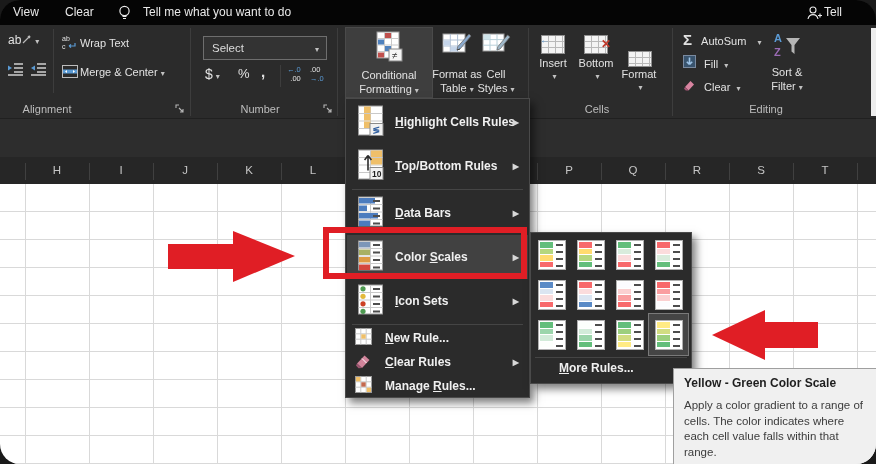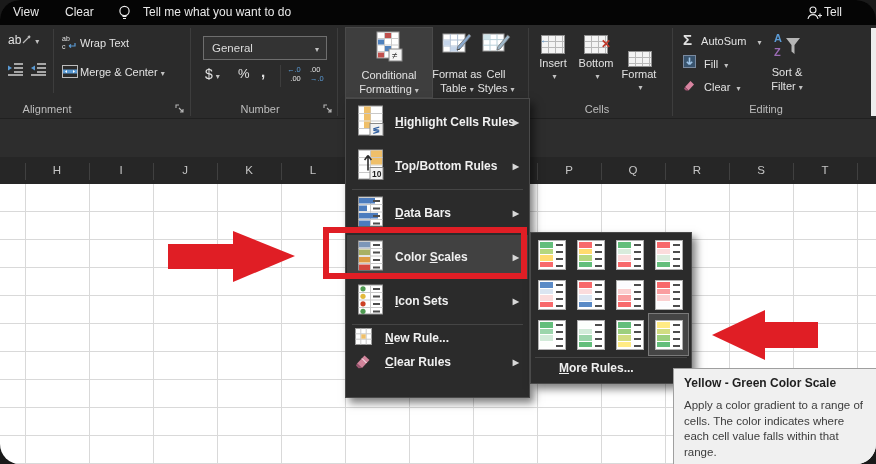--- a/index.html
+++ b/index.html
@@ -135,21 +135,21 @@
     </span>
     <span class="a rbtn" style="left:80px;top:41px"><span>Merge &amp; Center</span><span class="caret">▾</span></span>
     <span class="a grouplabel" style="left:47px">Alignment</span>
     <span class="a launcher" style="left:175px;top:79px">
       <svg width="10" height="10" viewBox="0 0 10 10">
           <path d="M1 4V1h3M4 4l4 4M8 5v3H5" stroke="#b5b5b5" stroke-width="1.1" fill="none"></path>
         </svg>
     </span>
 
     <div class="a selectbox" style="left:203px;top:11px;width:124px;height:24px;box-sizing:border-box">
-      <span>General</span>
+      <span>Select</span>
       <span class="caret a" style="right:7px;top:2px">▾</span>
     </div>
     <span class="a rbtn" style="left:205px;top:41px;font-size:14px"><span>$</span><span class="caret">▾</span></span>
     <span class="a rbtn" style="left:238px;top:41px;font-size:13px">%</span>
     <span class="a rbtn" style="left:261px;top:38px;font-size:15px;font-weight:bold">,</span>
     <div class="a vsep" style="left:280px;top:40px;height:22px"></div>
     <span class="a rbtn" style="left:287px;top:40px;font-size:7.5px;line-height:9px;text-align:right">
       <span style="color:#5b9bd5">←.0</span><br><span>.00</span>
     </span>
     <span class="a rbtn" style="left:310px;top:40px;font-size:7.5px;line-height:9px;text-align:left">
@@ -373,20 +373,30 @@
       </div>
       <div class="a menu-item small" style="top: 251px; height: 24px;">
         <span class="mi-icon"><svg width="17" height="17" viewBox="0 0 17 17">
             <polygon points="2,11.5 9.5,3.5 14.5,8 7,16" fill="#D1849B"></polygon>
     <polygon points="2,11.5 5.3,14.8 7,16 3.5,16.2 1,13.5" fill="#9E5570"></polygon>
             <path d="M7 6.5l4.5 4.5" stroke="#fff" stroke-width="1"></path>
           </svg></span>
         <span class="mi-label"><u>C</u>lear Rules</span>
         <span class="mi-arrow">▶</span>
       </div>
+      <div class="a menu-item small" style="top: 275px; height: 24px;">
+        <span class="mi-icon"><svg width="17" height="17" viewBox="0 0 17 17">
+            <rect x="0.5" y="0.5" width="16" height="16" fill="#fff" stroke="#9a9a9a"></rect>
+    <path d="M0.5 5.8h16M0.5 11.2h16M5.8 0.5v16M11.2 0.5v16" stroke="#c9c9c9"></path>
+            <rect x="1" y="1" width="4.4" height="4.4" fill="#EFBF69"></rect>
+    <rect x="6.3" y="6.3" width="4.4" height="4.4" fill="#C46A4F"></rect>
+            <rect x="11.7" y="11.7" width="4.3" height="4.3" fill="#EFBF69"></rect>
+          </svg></span>
+        <span class="mi-label">Manage <u>R</u>ules...</span>
+      </div>
     </div>
 
   <div class="a gallery">
     <div class="a sw-hover"></div>
     <div id="swatches">
         <div class="a swatch" style="left: 7px; top: 7px;">
           <span class="swcol">
             <span class="swcell" style="background:#63BE7B"></span>
             <span class="swcell" style="background:#B5D77F"></span>
             <span class="swcell" style="background:#FFDB6F"></span>

